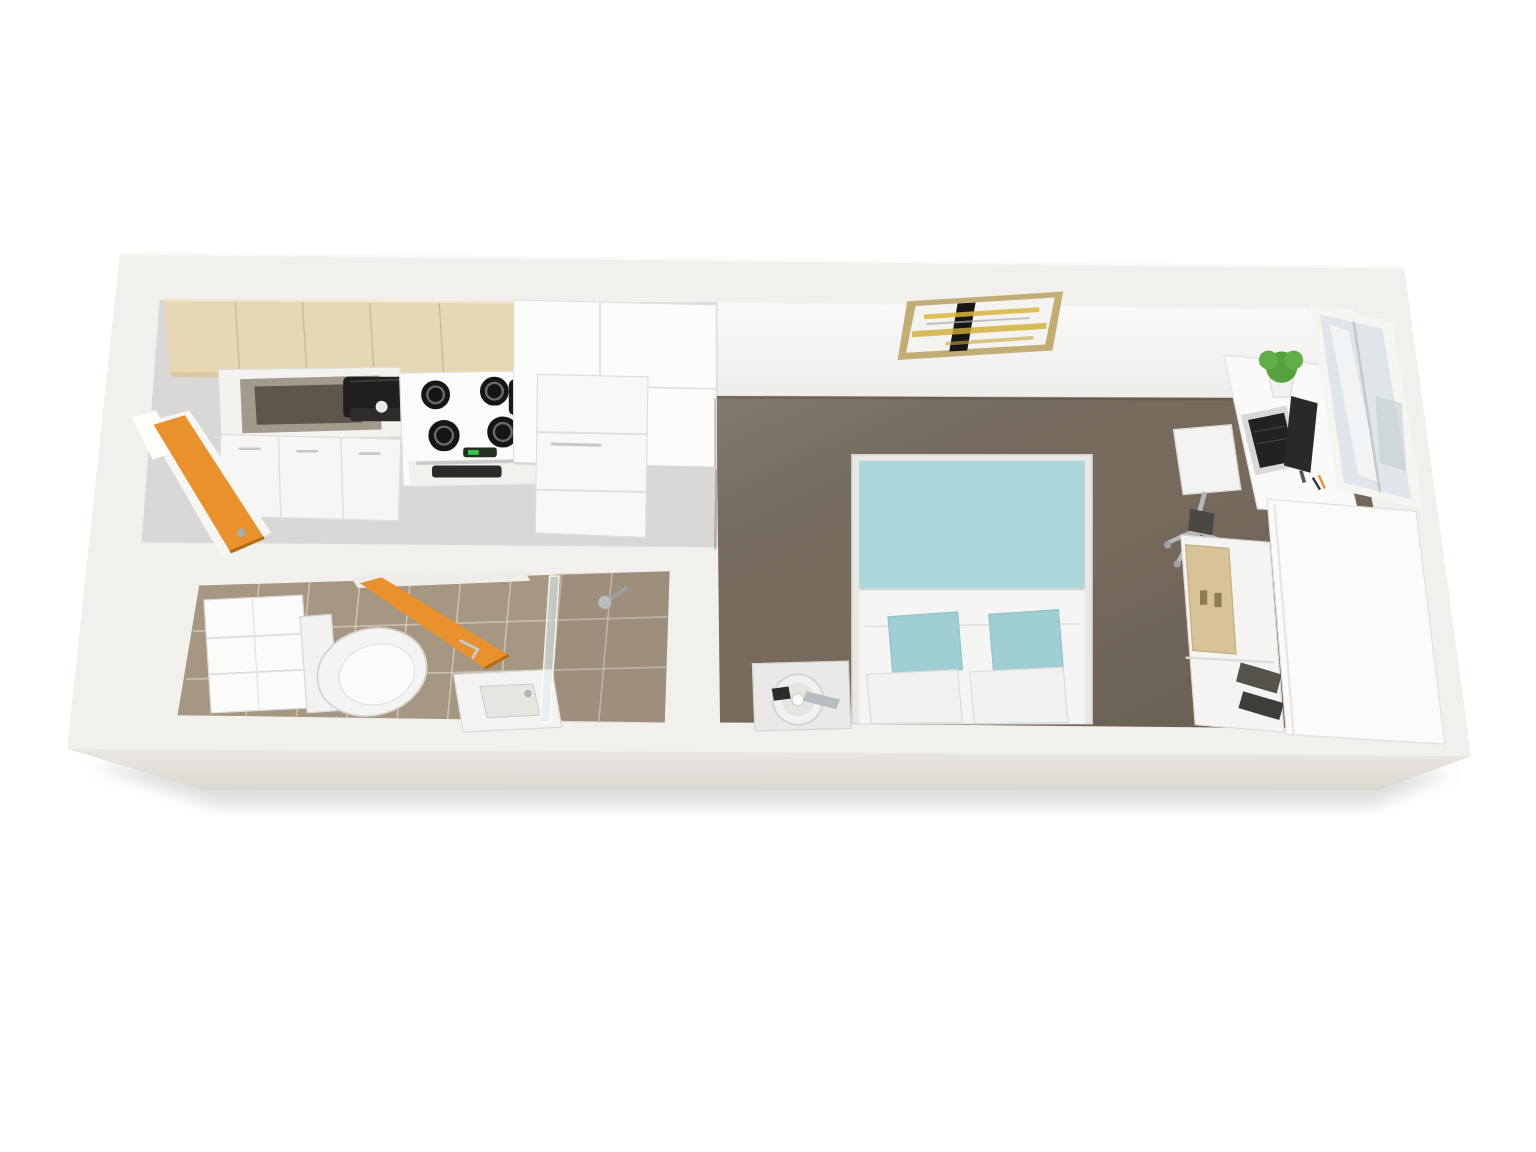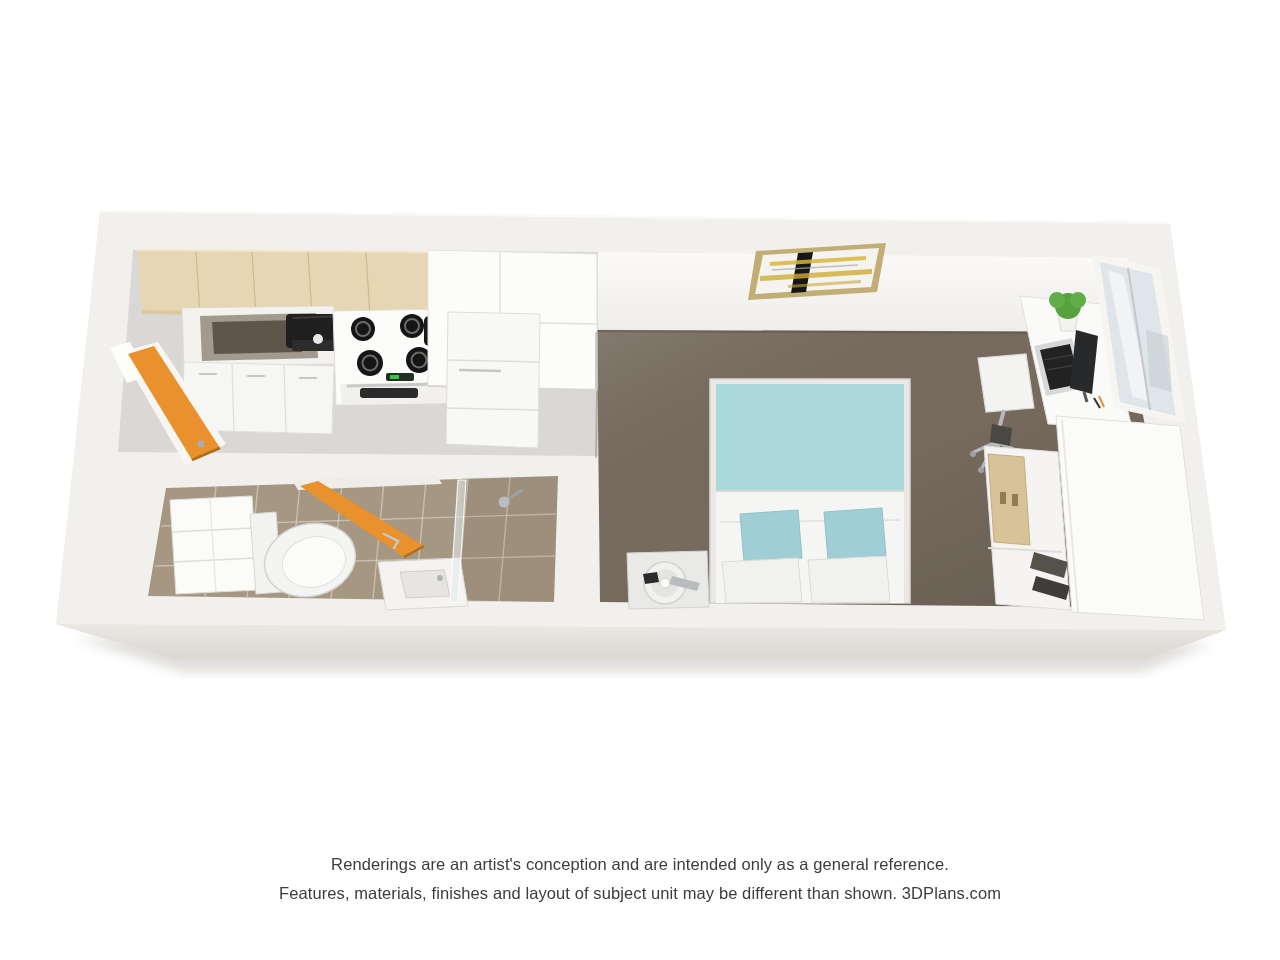--- a/index.html
+++ b/index.html
@@ -278,17 +278,13 @@
         <polygon fill="#55524c" points="1034,552 1068,562 1064,578 1030,568"></polygon>
         <polygon fill="#3f3d39" points="1036,576 1070,586 1066,600 1032,590"></polygon>
         <polygon fill="#4a4843" points="992,424 1012,428 1010,446 990,442"></polygon>
         <polygon stroke="#e2e0dc" stroke-width="1" points="1056,416 1180,426 1204,620 1072,612" fill="#fbfbfa"></polygon>
         <line x1="1062" y1="420" x2="1078" y2="612" stroke="#e9e7e3" stroke-width="2"></line>
       </g>
     </g>
   </svg>
   </div>
 
-  <div class="disclaimer">
-    <div>Renderings are an artist's conception and are intended only as a general reference.</div>
-    <div>Features, materials, finishes and layout of subject unit may be different than shown. 3DPlans.com</div>
-  </div>
 </div>
 
 </body></html>

